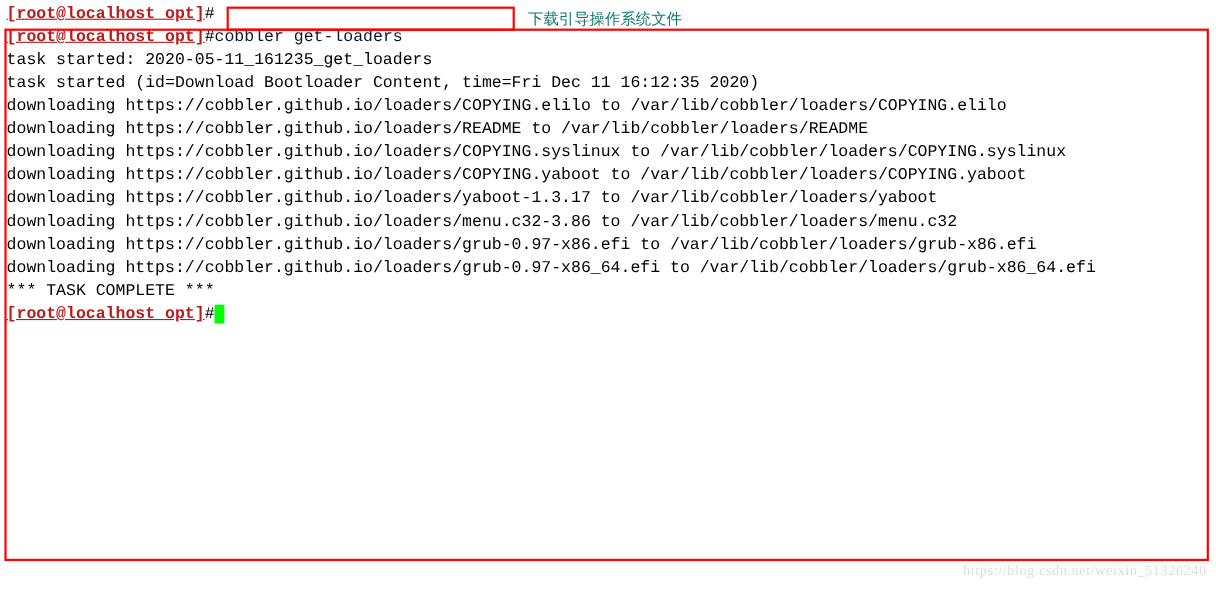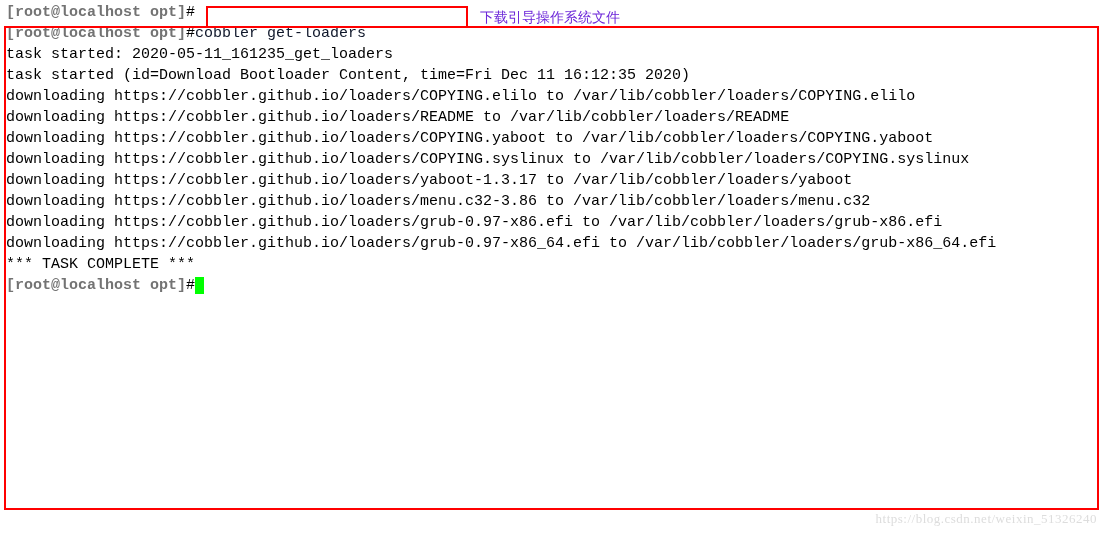--- a/index.html
+++ b/index.html
@@ -17,31 +17,32 @@
       height: 540px;
       overflow: hidden;
       position: relative;
       padding: 2px 6px;
     }
     .line {
       white-space: pre-wrap;
       word-break: break-all;
     }
     .prompt-user {
-      color: #737373;
+      color: #b91c1c;
       font-weight: bold;
+      text-decoration: underline;
     }
     .prompt-hash {
       color: #000000;
     }
     .cmd {
       color: #0f172a;
     }
     .annotation {
-      color: #6d28d9;
+      color: #0f766e;
       font-family: Liberation Sans, sans-serif;
       font-size: 14px;
       position: absolute;
       top: 8px;
       left: 480px;
     }
     .highlight-box-cmd {
       position: absolute;
       border: 2px solid #ff0000;
       top: 6px;
@@ -88,22 +89,22 @@
 
 <div class="content">
   <div class="line"><span class="prompt-user">[root@localhost opt]</span><span class="prompt-hash">#</span></div>
 
   <div class="line"><span class="prompt-user">[root@localhost opt]</span><span class="prompt-hash">#</span><span class="cmd">cobbler get-loaders</span></div>
 
   <div class="line output">task started: 2020-05-11_161235_get_loaders</div>
   <div class="line output">task started (id=Download Bootloader Content, time=Fri Dec 11 16:12:35 2020)</div>
   <div class="line output">downloading https://cobbler.github.io/loaders/COPYING.elilo to /var/lib/cobbler/loaders/COPYING.elilo</div>
   <div class="line output">downloading https://cobbler.github.io/loaders/README to /var/lib/cobbler/loaders/README</div>
+  <div class="line output">downloading https://cobbler.github.io/loaders/COPYING.syslinux to /var/lib/cobbler/loaders/COPYING.syslinux</div>
   <div class="line output">downloading https://cobbler.github.io/loaders/COPYING.yaboot to /var/lib/cobbler/loaders/COPYING.yaboot</div>
-  <div class="line output">downloading https://cobbler.github.io/loaders/COPYING.syslinux to /var/lib/cobbler/loaders/COPYING.syslinux</div>
   <div class="line output">downloading https://cobbler.github.io/loaders/yaboot-1.3.17 to /var/lib/cobbler/loaders/yaboot</div>
   <div class="line output">downloading https://cobbler.github.io/loaders/menu.c32-3.86 to /var/lib/cobbler/loaders/menu.c32</div>
   <div class="line output">downloading https://cobbler.github.io/loaders/grub-0.97-x86.efi to /var/lib/cobbler/loaders/grub-x86.efi</div>
   <div class="line output">downloading https://cobbler.github.io/loaders/grub-0.97-x86_64.efi to /var/lib/cobbler/loaders/grub-x86_64.efi</div>
   <div class="line output">*** TASK COMPLETE ***</div>
 
   <div class="line"><span class="prompt-user">[root@localhost opt]</span><span class="prompt-hash">#</span><span class="cursor"></span></div>
 </div>
 
 <div class="annotation">下载引导操作系统文件</div>

